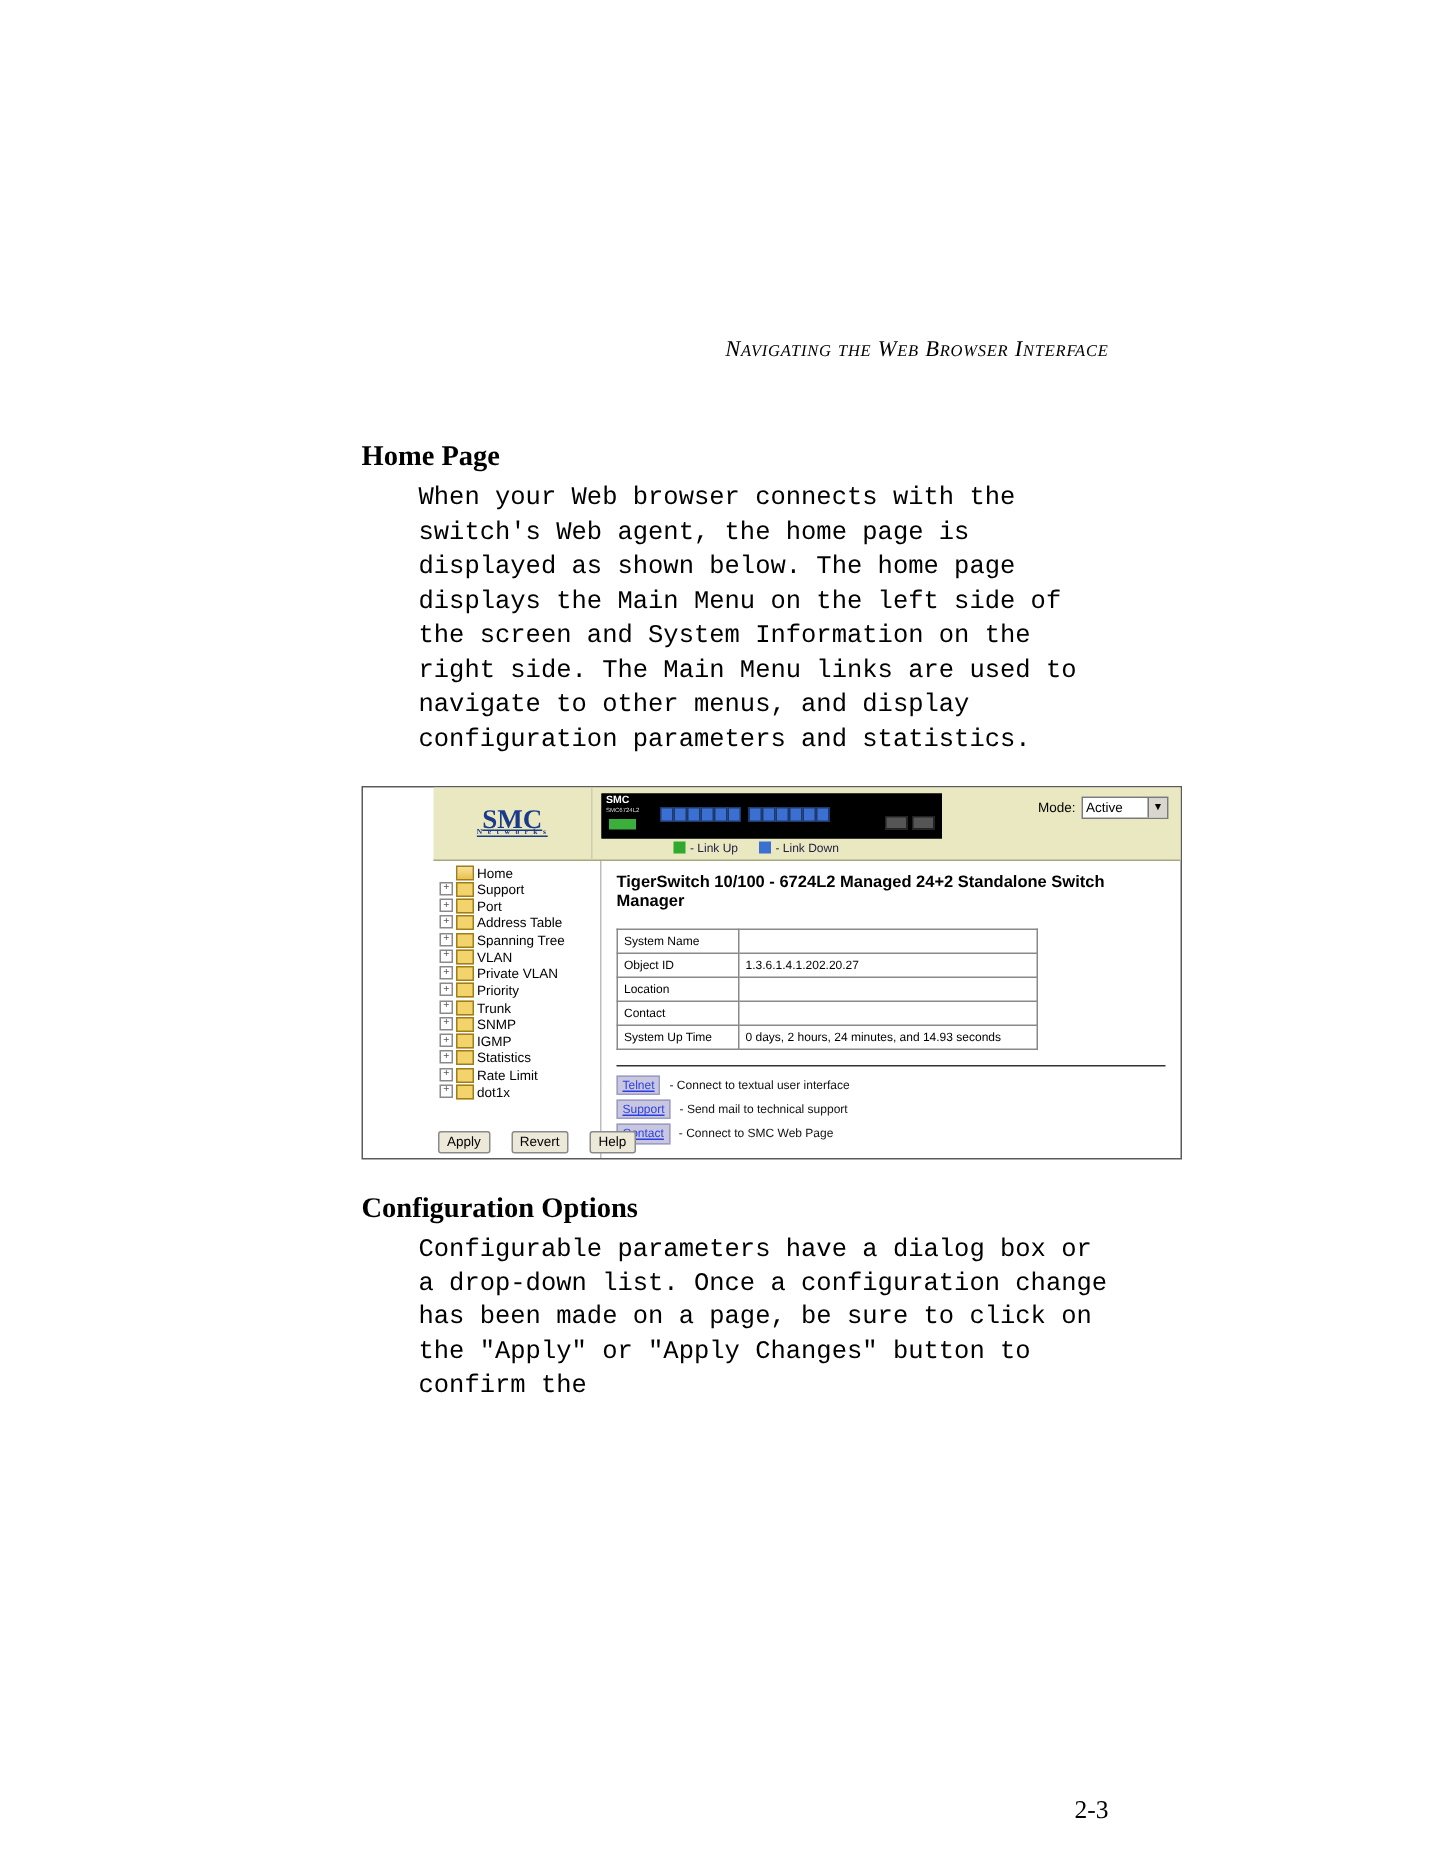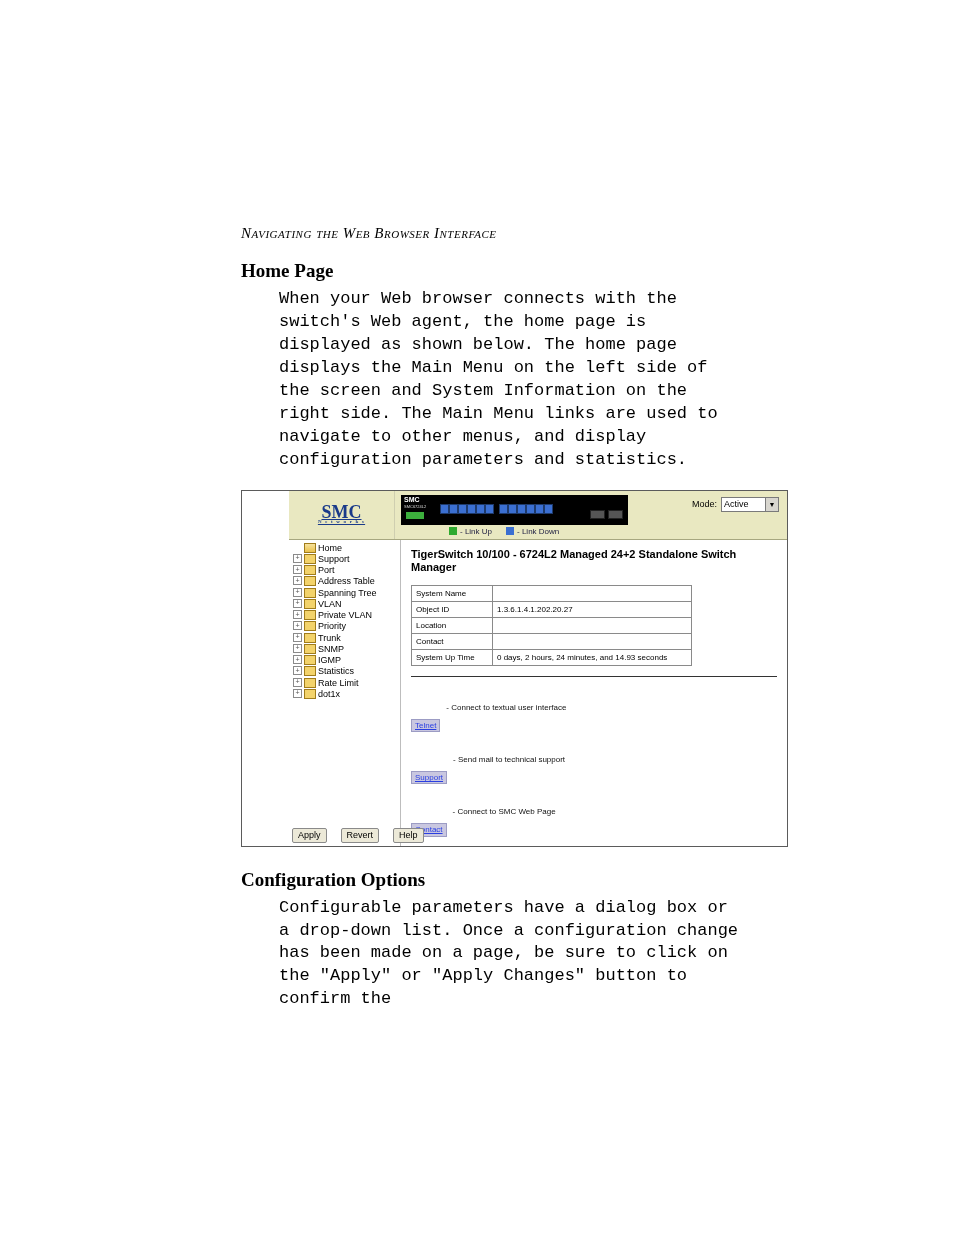--- a/index.html
+++ b/index.html
@@ -11,23 +11,23 @@
     width: 954px;
   }
   .page {
     padding: 225px 215px 0 241px;
   }
   .running-head {
     font-family: Georgia, serif;
     font-style: italic;
     font-variant: small-caps;
     font-size: 15px;
-    text-align: left;
+    text-align: right;
     letter-spacing: 0.5px;
-    margin-bottom: 18px;
+    margin-bottom: 52px;
   }
   .h2 {
     font-family: Georgia, serif;
     font-weight: bold;
     font-size: 19px;
     margin: 0 0 6px 0;
   }
   .body-para {
     font-family: Liberation Mono, monospace;
     font-size: 17px;
@@ -264,21 +264,20 @@
     font-size: 8px;
   }
   .link-chip {
     color: #2a3fe2;
     text-decoration: underline;
     background: #c9c7e0;
     border: 1px solid #9c9cc4;
     padding: 0 3px;
     line-height: 1.4;
     font-size: 8px;
-    margin-top: 36px;
   }
   .link-desc { color: #111; }
 </style>
 </head>
 <body>
 
 <div class="page">
 
   <div class="running-head">Navigating the Web Browser Interface</div>
 

